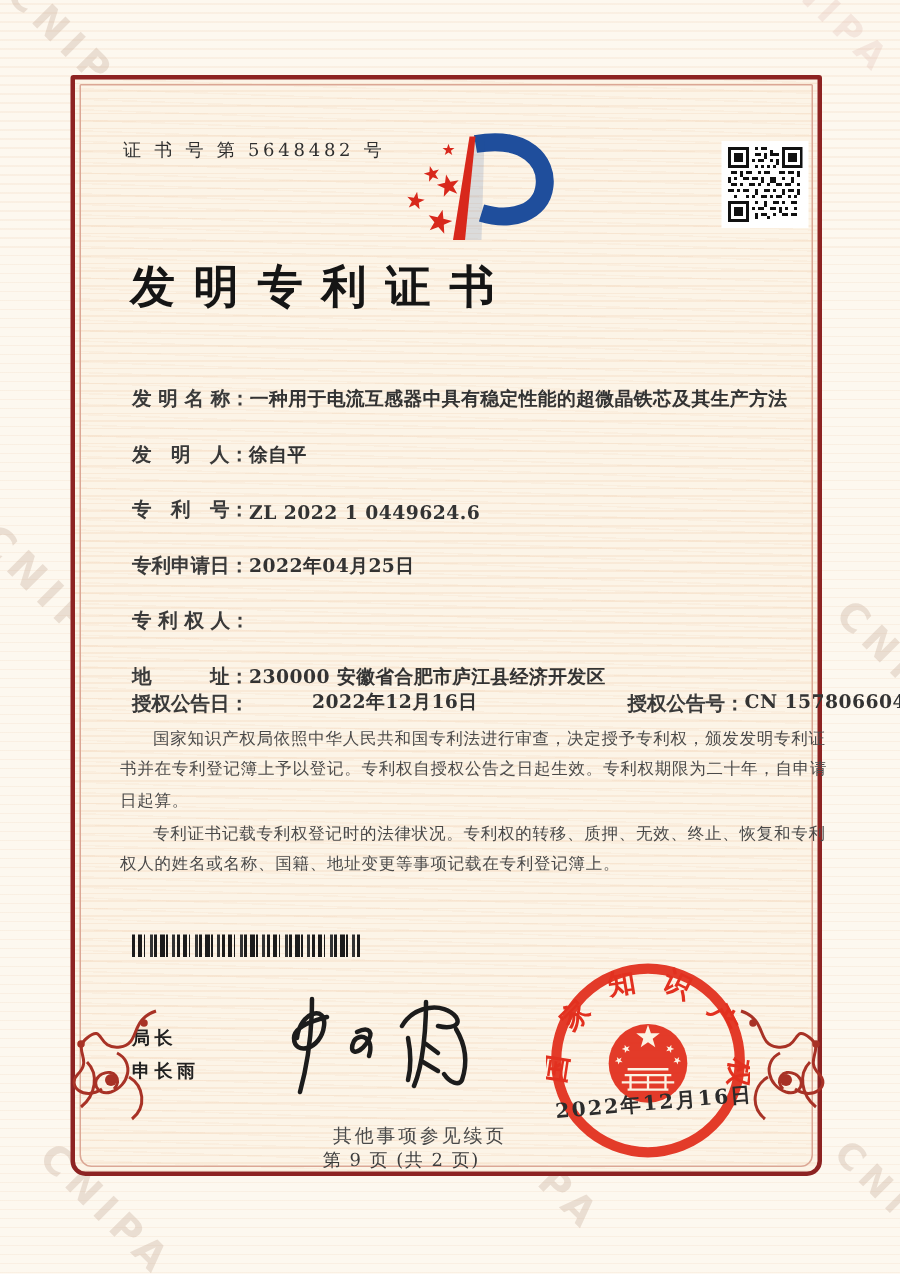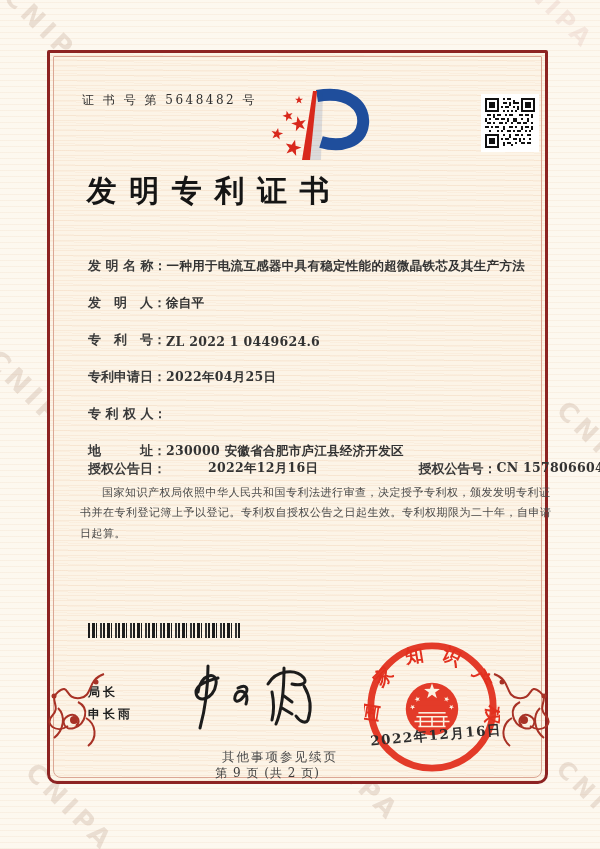--- a/index.html
+++ b/index.html
@@ -149,20 +149,21 @@
         <span class="field-value">2022年12月16日</span>
         <span class="grant-no-group">
           <span class="field-label">授权公告号：</span>
           <span class="field-value">CN 157806604 B</span>
         </span>
       </div>
     </div>
 
     <div class="paragraphs">
       <p class="para">国家知识产权局依照中华人民共和国专利法进行审查，决定授予专利权，颁发发明专利证书并在专利登记簿上予以登记。专利权自授权公告之日起生效。专利权期限为二十年，自申请日起算。</p>
+      <p class="para">专利证书记载专利权登记时的法律状况。专利权的转移、质押、无效、终止、恢复和专利权人的姓名或名称、国籍、地址变更等事项记载在专利登记簿上。</p>
     </div>
 
     <div class="barcode"></div>
 
     <div class="signer">
       <div>局长</div>
       <div>申长雨</div>
     </div>
 
     <svg class="signature-svg" width="150" height="80" viewBox="0 0 150 80">

